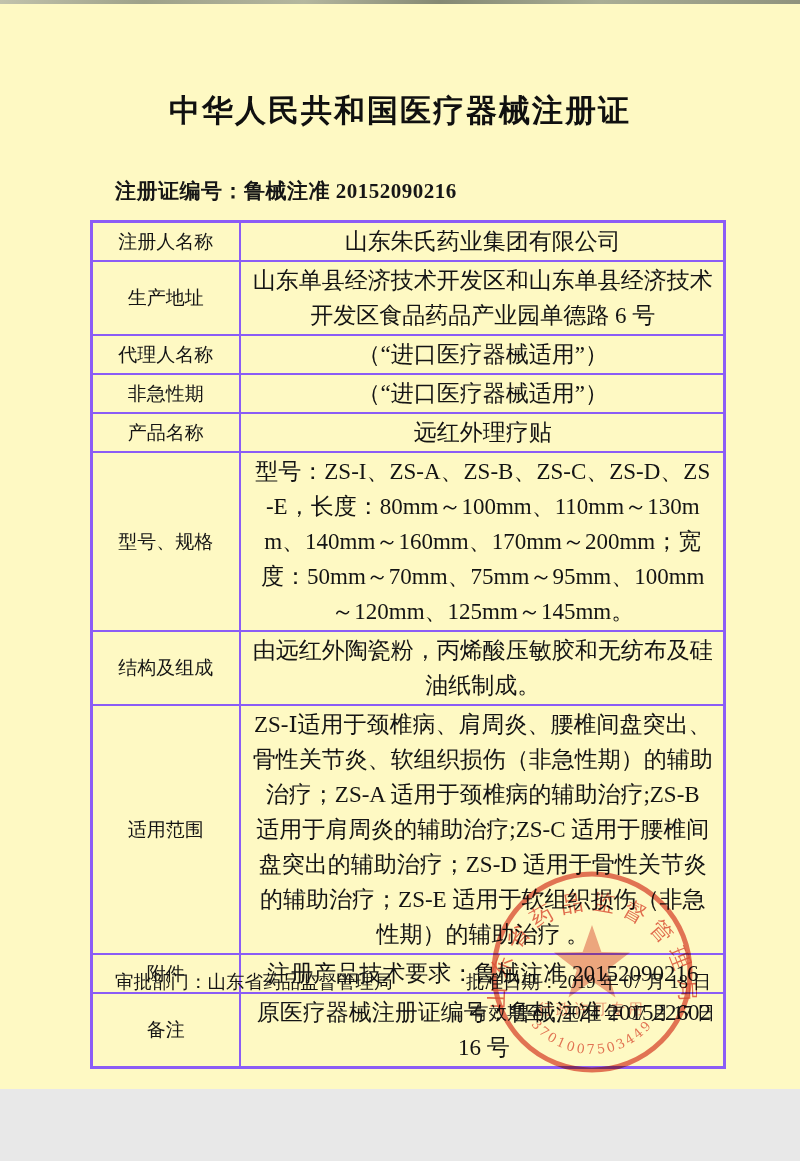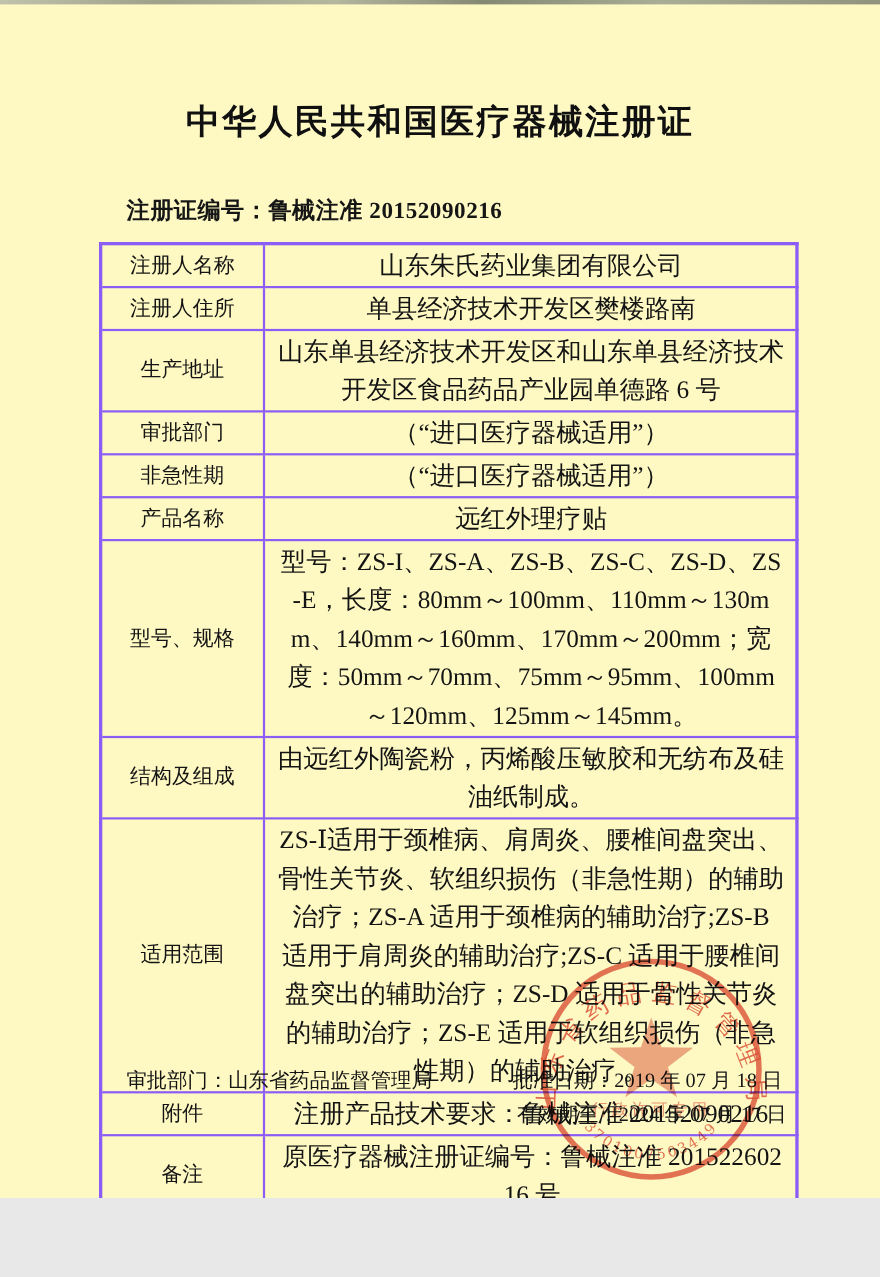--- a/index.html
+++ b/index.html
@@ -95,29 +95,25 @@
 
   <div class="cert-no">注册证编号：鲁械注准 20152090216</div>
 
   <table class="cert">
     <tbody>
       <tr>
         <th>注册人名称</th>
         <td>山东朱氏药业集团有限公司</td>
       </tr>
       <tr>
-        <th>注册人住所</th>
-        <td>单县经济技术开发区樊楼路南</td>
-      </tr>
-      <tr>
         <th>生产地址</th>
         <td>山东单县经济技术开发区和山东单县经济技术开发区食品药品产业园单德路 6 号</td>
       </tr>
       <tr>
-        <th>审批部门</th>
+        <th>代理人名称</th>
         <td>（“进口医疗器械适用”）</td>
       </tr>
       <tr>
         <th>非急性期</th>
         <td>（“进口医疗器械适用”）</td>
       </tr>
       <tr>
         <th>产品名称</th>
         <td>远红外理疗贴</td>
       </tr>

